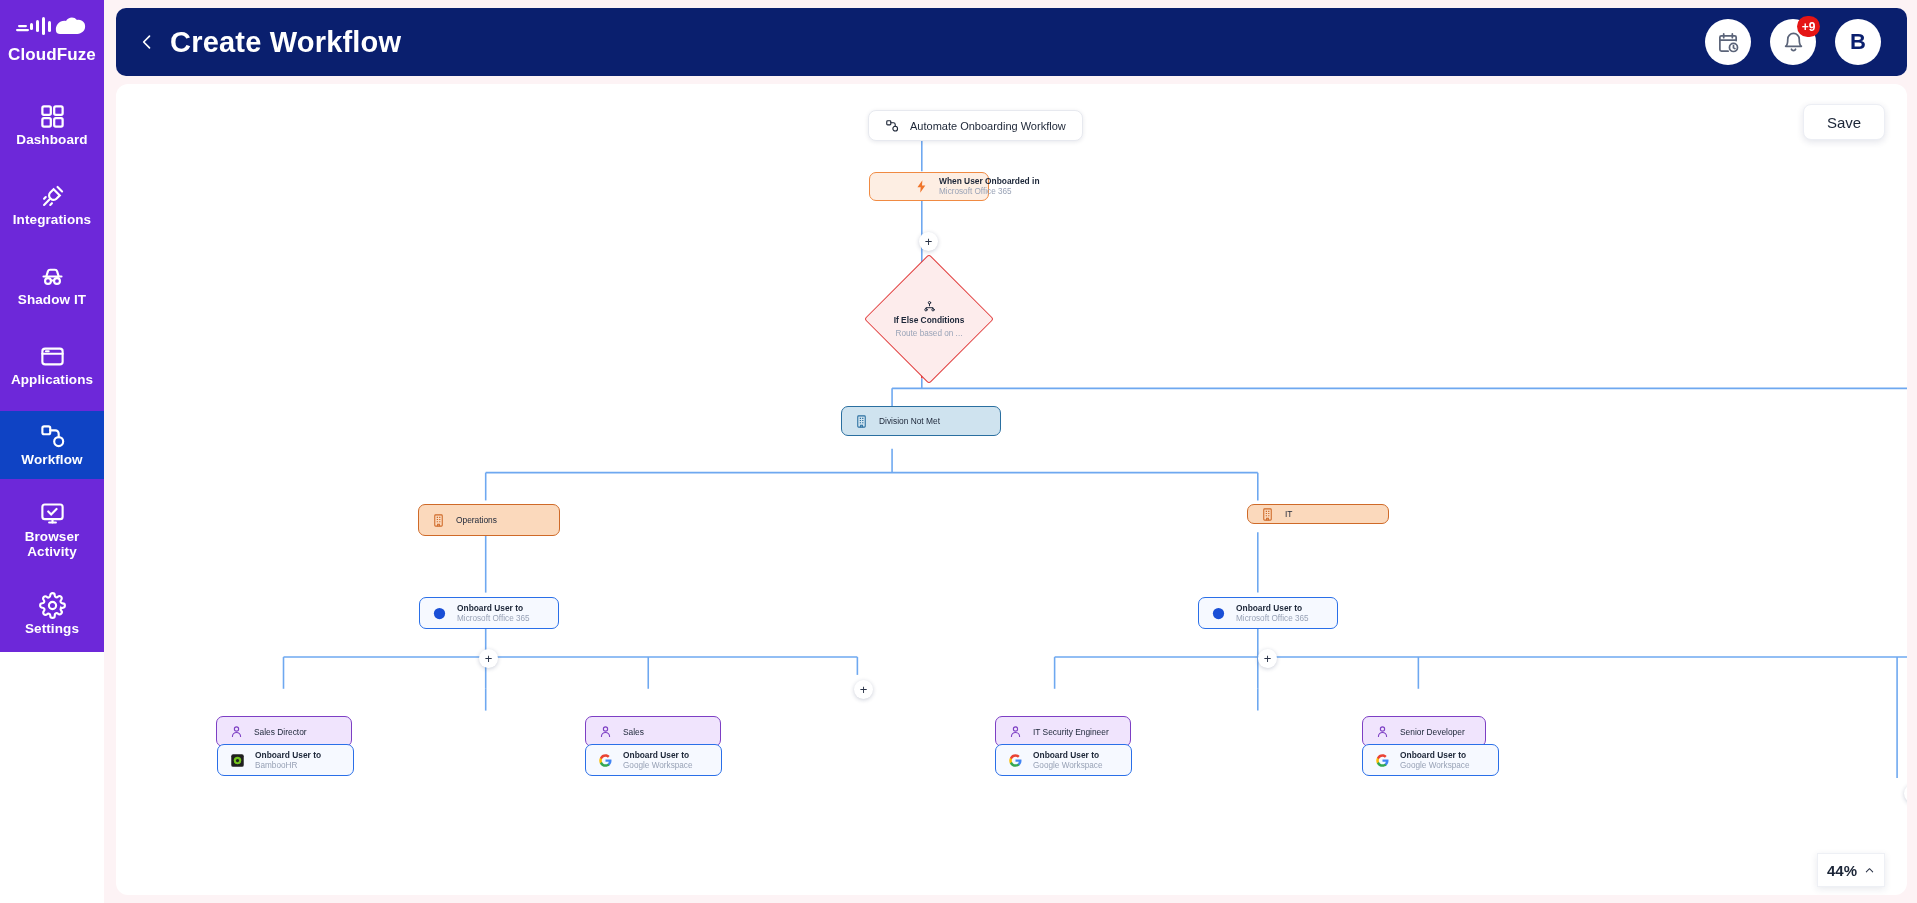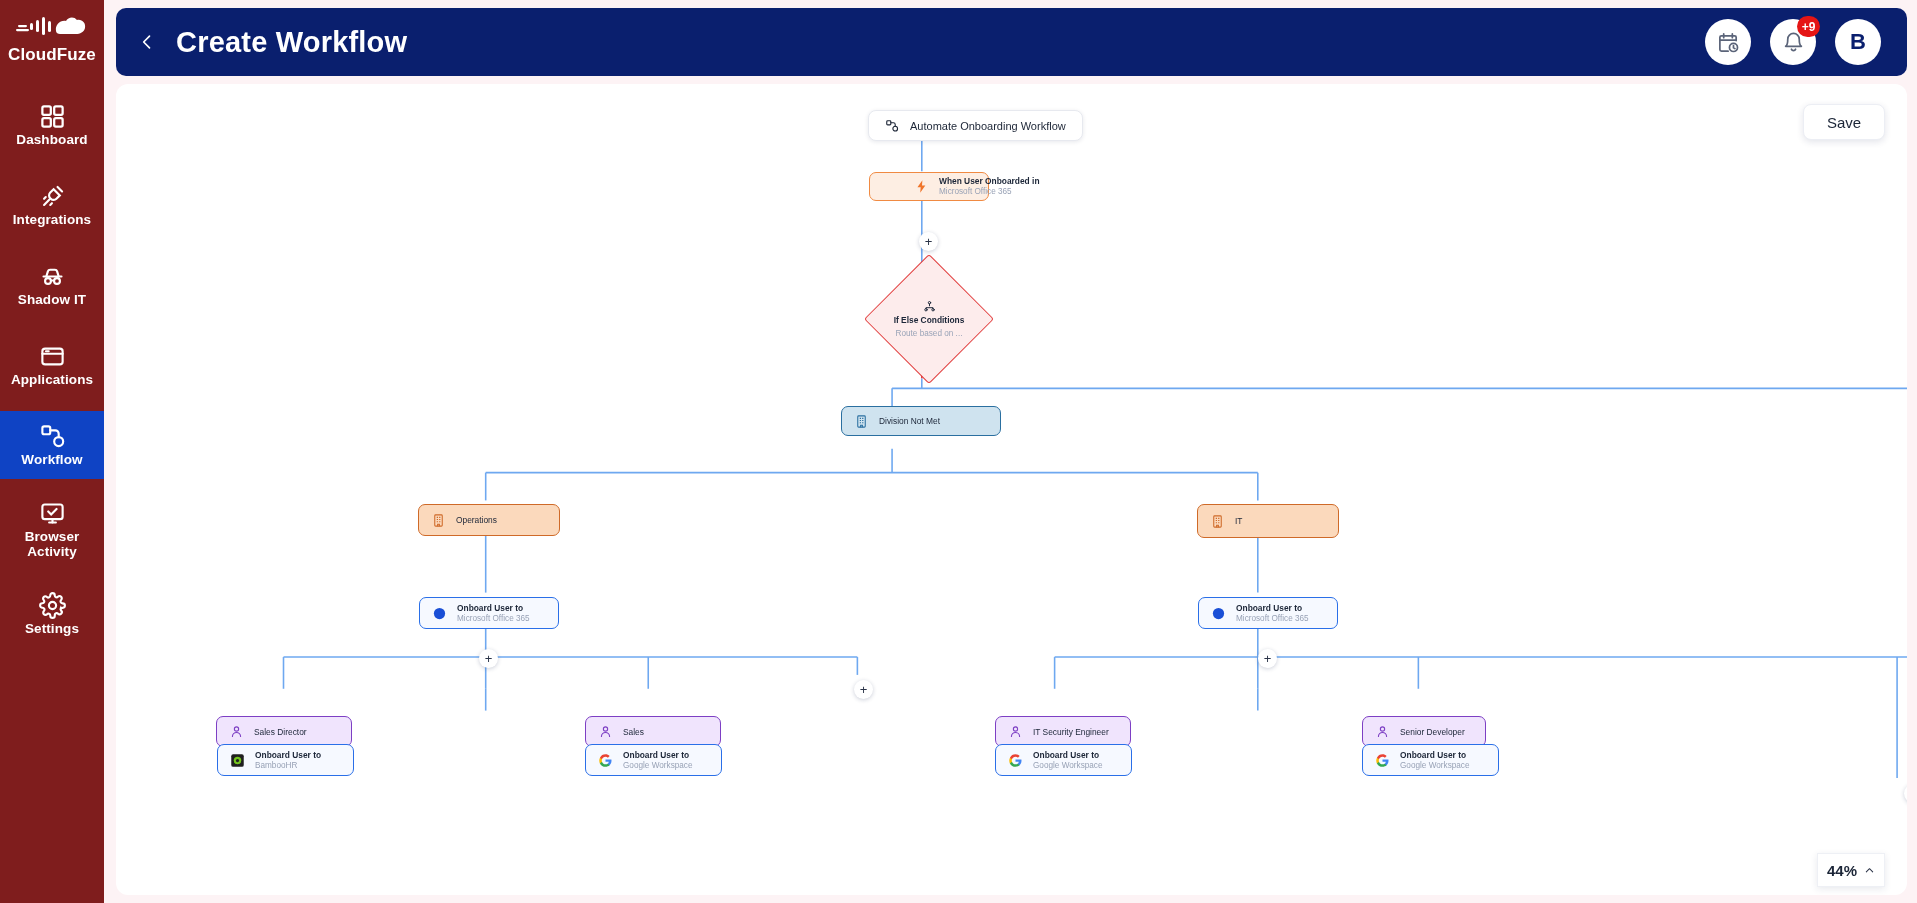--- a/index.html
+++ b/index.html
@@ -6,22 +6,22 @@
   html, body {
     width: 1917px; height: 903px;
     overflow: hidden;
     background: #ffffff;
     font-family: "Liberation Sans", sans-serif;
   }
   body { display: flex; }
 
   
   #sidebar {
-    width: 104px; height: 903px;
-    background: #7f1d1d;
+    width: 104px; height: 652px;
+    background: #6d28d9;
     flex: 0 0 104px;
     display: flex; flex-direction: column;
     align-items: center;
     position: relative; z-index: 40;
   }
   #brand {
     margin-top: 14px; margin-bottom: 26px;
     display: flex; flex-direction: column; align-items: center;
     width: 100%;
   }
@@ -60,21 +60,21 @@
     padding: 0 26px 0 14px;
     position: relative; z-index: 30;
   }
   #back-btn {
     width: 34px; height: 34px; border: none; background: transparent;
     color: #fff; display: flex; align-items: center; justify-content: center;
     cursor: pointer; flex: 0 0 34px;
   }
   #page-title {
     color: #ffffff; font-size: 29px; font-weight: 700;
-    letter-spacing: .2px; margin-left: 12px;
+    letter-spacing: .2px; margin-left: 6px;
   }
   #topbar-actions {
     margin-left: auto; display: flex; align-items: center; gap: 19px;
   }
   .circ-btn {
     width: 46px; height: 46px; border-radius: 50%;
     background: #ffffff; border: none; cursor: pointer;
     display: flex; align-items: center; justify-content: center;
     position: relative;
   }
@@ -384,21 +384,21 @@
 
       <div class="node card c-dept" style="left:302px; top:420px; width:142px; height:32px;">
         <svg class="cicon" viewBox="0 0 24 24" fill="none" stroke="#cf6a28" stroke-width="1.7">
           <rect x="6" y="3" width="12" height="18" rx="1.4"></rect>
           <path d="M9.2 7h2M13 7h2M9.2 10.5h2M13 10.5h2M9.2 14h2M13 14h2"></path>
             <path d="M10.6 21v-3h2.8v3"></path>
         </svg>
         <span class="t-single">Operations</span>
       </div>
 
-      <div class="node card c-dept" style="left:1081px; top:420px; width:142px; height:34px;">
+      <div class="node card c-dept" style="left:1131px; top:420px; width:142px; height:20px;">
         <svg class="cicon" viewBox="0 0 24 24" fill="none" stroke="#cf6a28" stroke-width="1.7">
           <rect x="6" y="3" width="12" height="18" rx="1.4"></rect>
           <path d="M9.2 7h2M13 7h2M9.2 10.5h2M13 10.5h2M9.2 14h2M13 14h2"></path>
             <path d="M10.6 21v-3h2.8v3"></path>
         </svg>
         <span class="t-single">IT</span>
       </div>
 
       <div class="node card c-app" style="left:303px; top:513px; width:140px; height:32px;">
         <svg class="cicon" viewBox="0 0 24 24">

